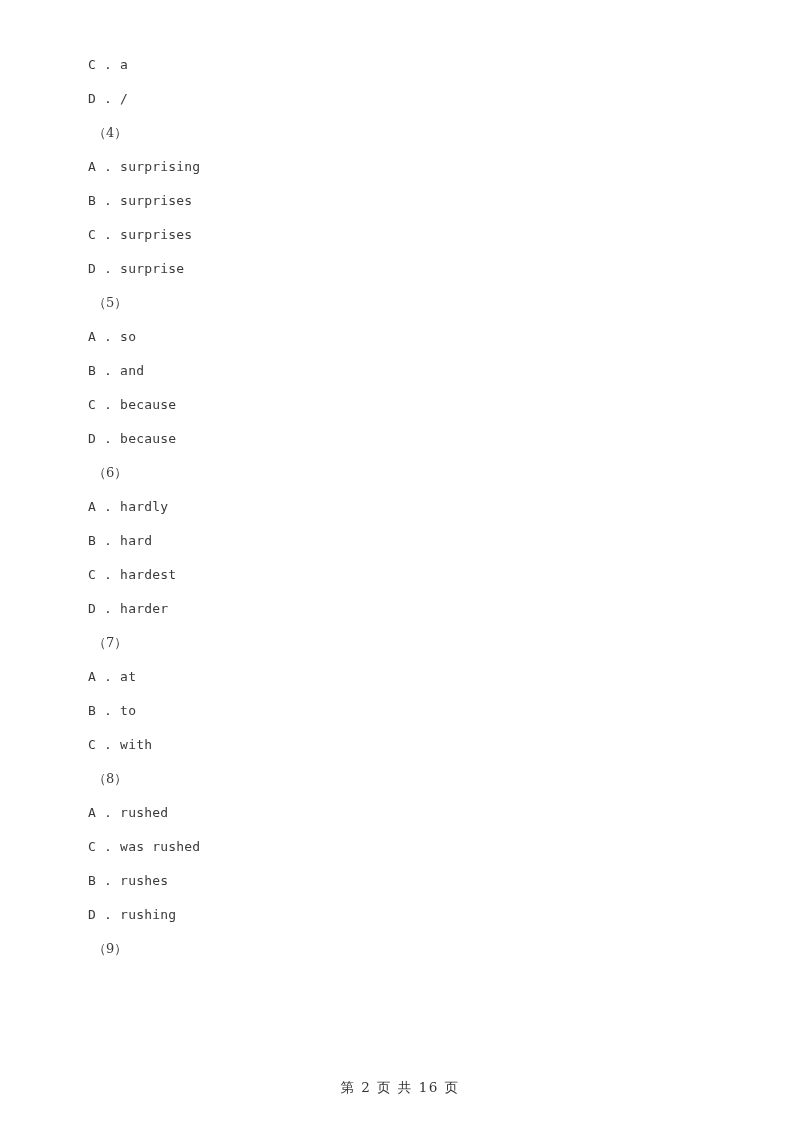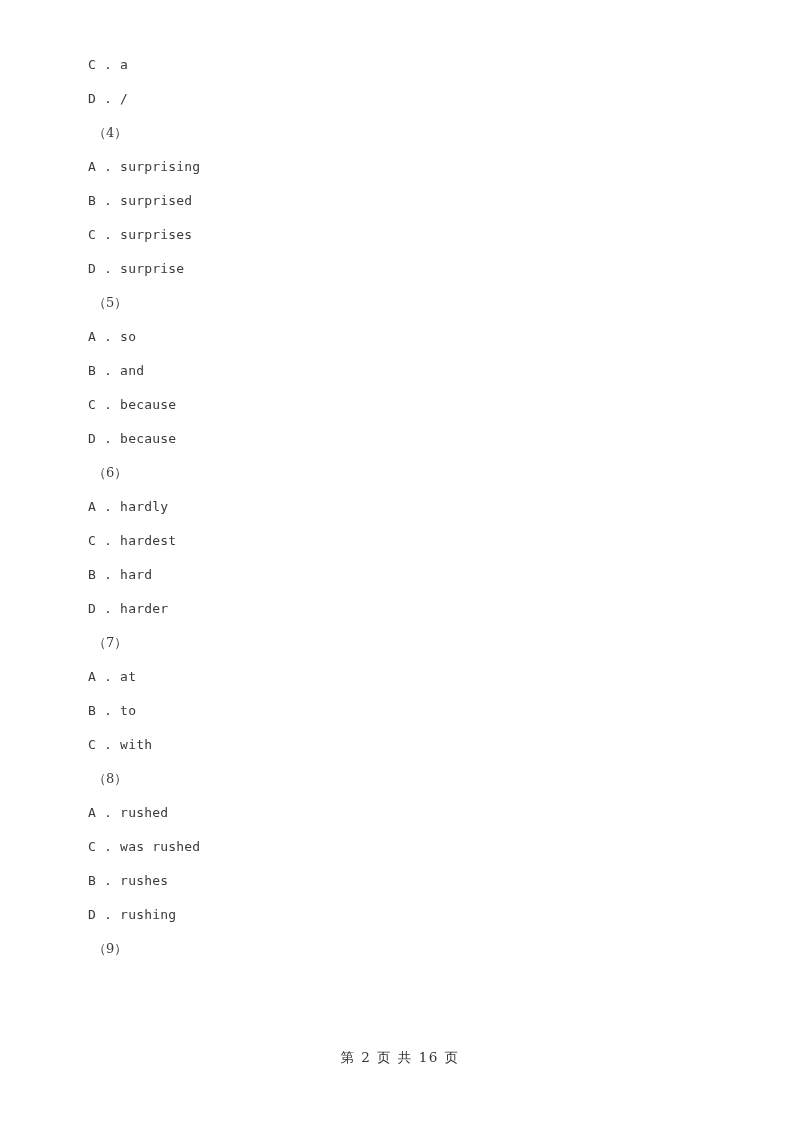--- a/index.html
+++ b/index.html
@@ -47,52 +47,52 @@
     margin-left: 5px;
     font-family: "DejaVu Serif", "Liberation Serif", serif;
     font-size: 13px;
     letter-spacing: 0;
   }
 
   
   .footer {
     position: absolute;
     left: 0;
-    top: 1049px;
+    top: 1079px;
     width: 800px;
     text-align: center;
     font-family: "DejaVu Serif", "Liberation Serif", serif;
     font-size: 13.5px;
     color: #333333;
     letter-spacing: 1.5px;
     white-space: pre;
   }
 </style>
 </head>
 <body>
 
 <div class="page">
 
   <div class="content">
       <div class="line option">C . a</div>
       <div class="line option">D . /</div>
       <div class="line qnum">（4）</div>
       <div class="line option">A . surprising</div>
-      <div class="line option">B . surprised</div>
+      <div class="line option">B . surprises</div>
       <div class="line option">C . surprises</div>
       <div class="line option">D . surprise</div>
       <div class="line qnum">（5）</div>
       <div class="line option">A . so</div>
       <div class="line option">B . and</div>
       <div class="line option">C . because</div>
       <div class="line option">D . because</div>
       <div class="line qnum">（6）</div>
       <div class="line option">A . hardly</div>
+      <div class="line option">B . hard</div>
       <div class="line option">C . hardest</div>
-      <div class="line option">B . hard</div>
       <div class="line option">D . harder</div>
       <div class="line qnum">（7）</div>
       <div class="line option">A . at</div>
       <div class="line option">B . to</div>
       <div class="line option">C . with</div>
       <div class="line qnum">（8）</div>
       <div class="line option">A . rushed</div>
       <div class="line option">C . was rushed</div>
       <div class="line option">B . rushes</div>
       <div class="line option">D . rushing</div>

